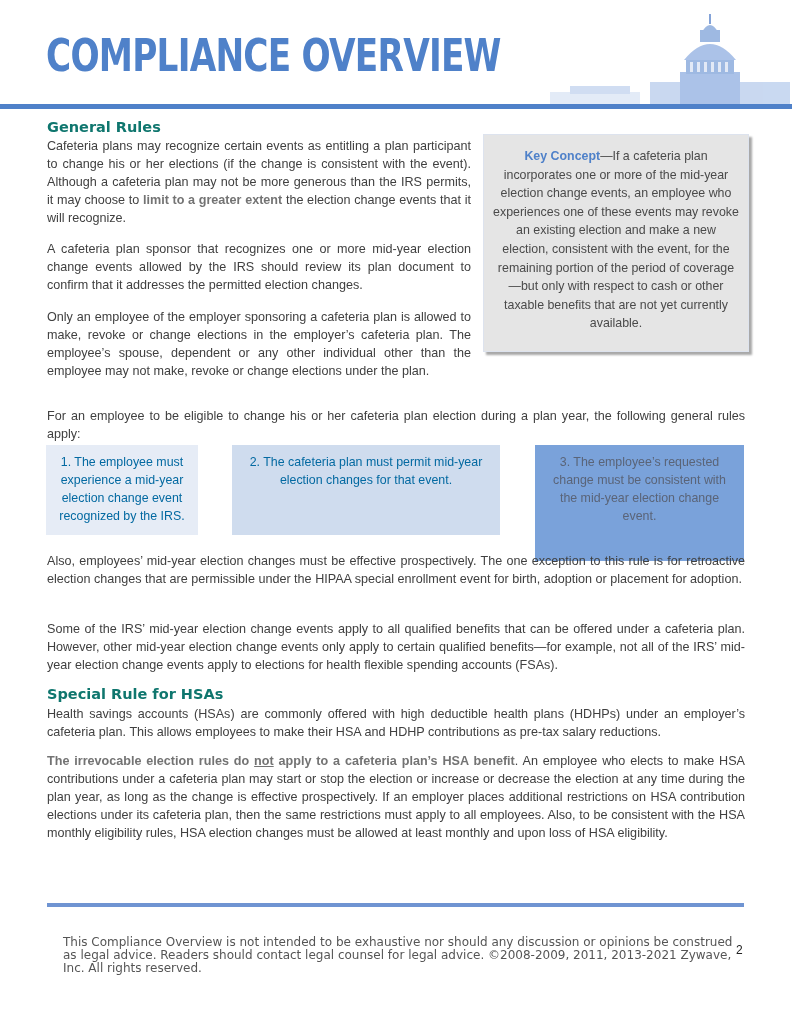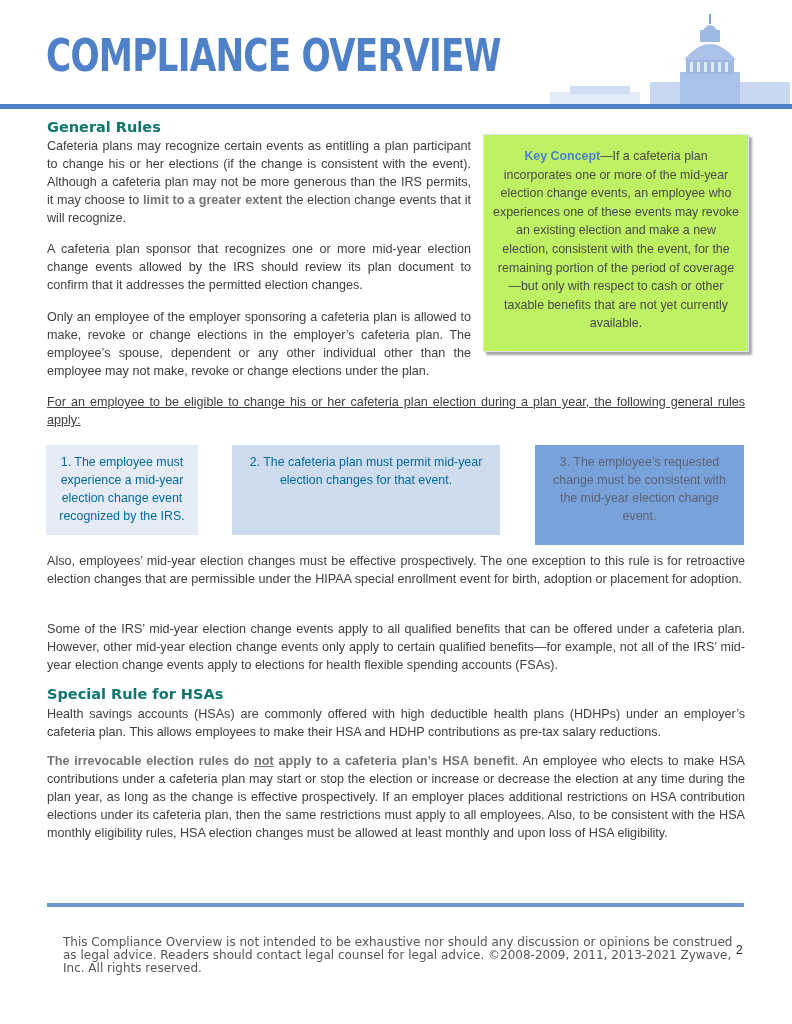--- a/index.html
+++ b/index.html
@@ -18,31 +18,31 @@
     .capitol { position: absolute; left: 550px; top: 10px; width: 242px; height: 96px; }
     .p { font-size: 12.6px; line-height: 18px; color: #404040; text-align: justify; }
     .h2 { font-family: "DejaVu Sans", sans-serif; font-weight: bold; font-size: 14.5px; line-height: 20px; color: #0f766e; }
     b, .bold { font-weight: bold; color: #737373; }
     u { text-decoration: underline; }
 
     .abs { position: absolute; }
 
     .keybox {
       position: absolute; left: 483px; top: 134px; width: 266px; height: 218px;
-      background: #bef264; box-shadow: 3px 3px 2px #a8a8a8;
+      background: #e5e5e5; box-shadow: 3px 3px 2px #a8a8a8;
       border: 1px solid #dde3ee;
       padding: 12px 8px; text-align: center;
       font-size: 12.4px; line-height: 18.6px; color: #4a4a4a;
     }
     .keybox .kc { color: #4f81c9; font-weight: bold; }
 
     .rulebox { position: absolute; padding: 8px 8px; text-align: center; font-size: 12.4px; line-height: 18px; color: #0369a1; }
     .rb1 { left: 46px; top: 445px; width: 152px; height: 90px; background: #e6ecf6; }
     .rb2 { left: 232px; top: 445px; width: 268px; height: 90px; background: #cfdcee; }
-    .rb3 { left: 535px; top: 445px; width: 209px; height: 100px; background: #7aa2da; color: #5a6478; }
+    .rb3 { left: 535px; top: 445px; width: 209px; height: 116px; background: #7aa2da; color: #5a6478; }
 
     .footer-rule { position: absolute; left: 47px; top: 903px; width: 697px; height: 4px; background: #6f94d2; }
     .footer-text { position: absolute; left: 63px; top: 936px; width: 670px; font-family: "DejaVu Sans", sans-serif; font-size: 12px; line-height: 13px; color: #555; }
     .page-num { position: absolute; left: 736px; top: 943px; font-size: 12px; color: #222; }
   </style>
 </head>
 <body>
 
 <div class="header">
   <div class="header-title">COMPLIANCE OVERVIEW</div>
@@ -78,21 +78,21 @@
 </div>
 
 <div class="abs p" style="left:47px; top:240px; width:424px;">A cafeteria plan sponsor that recognizes one or more mid-year election change events allowed by the IRS should review its plan document to confirm that it addresses the permitted election changes.</div>
 
 <div class="abs p" style="left:47px; top:308px; width:424px;">Only an employee of the employer sponsoring a cafeteria plan is allowed to make, revoke or change elections in the employer’s cafeteria plan. The employee’s spouse, dependent or any other individual other than the employee may not make, revoke or change elections under the plan.</div>
 
 <div class="keybox">
   <span class="kc">Key Concept</span><span>—If a cafeteria plan incorporates one or more of the mid-year election change events, an employee who experiences one of these events may revoke an existing election and make a new election, consistent with the event, for the remaining portion of the period of coverage—but only with respect to cash or other taxable benefits that are not yet currently available.</span>
 </div>
 
-<div class="abs p" style="left:47px; top:393px; width:698px;text-decoration:underline;">For an employee to be eligible to change his or her cafeteria plan election during a plan year, the following general rules apply:</div>
+<div class="abs p" style="left:47px; top:407px; width:698px;">For an employee to be eligible to change his or her cafeteria plan election during a plan year, the following general rules apply:</div>
 
 <div class="rulebox rb1">1. The employee must experience a mid-year election change event recognized by the IRS.</div>
 <div class="rulebox rb2">2. The cafeteria plan must permit mid-year election changes for that event.</div>
 <div class="rulebox rb3">3. The employee’s requested change must be consistent with the mid-year election change event.</div>
 
 <div class="abs p" style="left:47px; top:552px; width:698px;">Also, employees’ mid-year election changes must be effective prospectively. The one exception to this rule is for retroactive election changes that are permissible under the HIPAA special enrollment event for birth, adoption or placement for adoption.</div>
 <div class="abs p" style="left:47px; top:620px; width:698px;">Some of the IRS’ mid-year election change events apply to all qualified benefits that can be offered under a cafeteria plan. However, other mid-year election change events only apply to certain qualified benefits—for example, not all of the IRS’ mid-year election change events apply to elections for health flexible spending accounts (FSAs).</div>
 
 <div class="abs h2" style="left:47px; top:684px;">Special Rule for HSAs</div>
 <div class="abs p" style="left:47px; top:705px; width:698px;">Health savings accounts (HSAs) are commonly offered with high deductible health plans (HDHPs) under an employer’s cafeteria plan. This allows employees to make their HSA and HDHP contributions as pre-tax salary reductions.</div>

